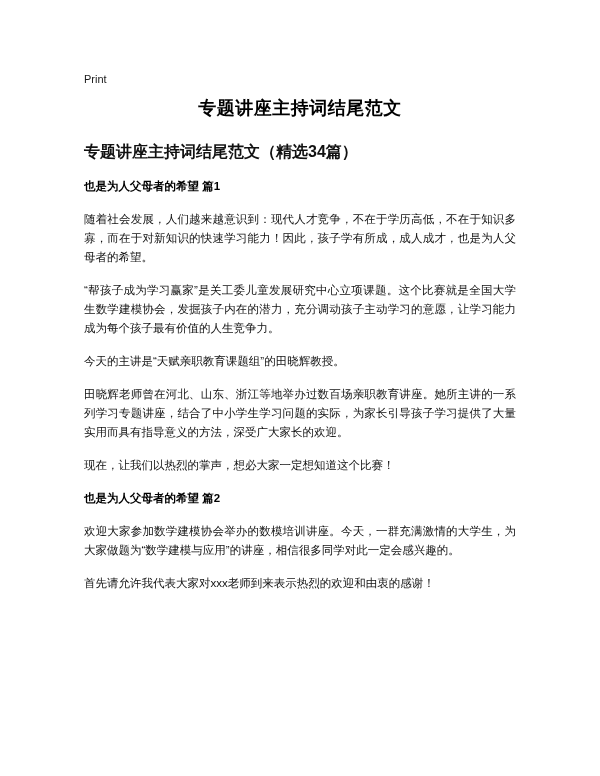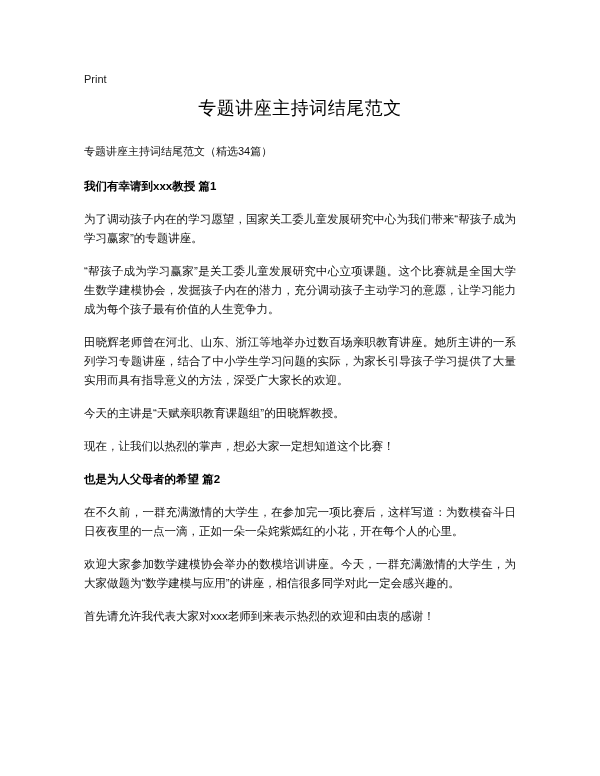--- a/index.html
+++ b/index.html
@@ -32,32 +32,33 @@
     text-decoration: none;
   }
   .doc {
     position: absolute;
     left: 84px;
     top: 96px;
     width: 432px;
   }
   .doc-title {
     font-size: 18px;
-    font-weight: normal;
+    font-weight: bold;
     text-align: center;
     letter-spacing: 0.5px;
     margin: 0 0 22px 0;
     line-height: 24px;
     color: #000;
   }
   .lead {
-    font-size: 11px;
+    font-size: 16px;
     line-height: 19px;
     margin: 0 0 16px 0;
     color: #111;
+    font-weight: bold;
   }
   .section-heading {
     font-size: 11.5px;
     font-weight: bold;
     line-height: 19px;
     margin: 0 0 14px 0;
     color: #000;
   }
   p.body-para {
     font-size: 11.5px;
@@ -78,30 +79,29 @@
 
   <a href="#" class="print-link">Print</a>
 
   <div class="doc">
 
     <h1 class="doc-title">专题讲座主持词结尾范文</h1>
 
     <p class="lead">专题讲座主持词结尾范文（精选34篇）</p>
 
     <div class="block">
-      <p class="section-heading">我们有幸请到xxx教授 篇1</p>
-      <p class="body-para">为了调动孩子内在的学习愿望，国家关工委儿童发展研究中心为我们带来“帮孩子成为学习赢家”的专题讲座。</p>
+      <p class="section-heading">也是为人父母者的希望 篇1</p>
+      <p class="body-para">随着社会发展，人们越来越意识到：现代人才竞争，不在于学历高低，不在于知识多寡，而在于对新知识的快速学习能力！因此，孩子学有所成，成人成才，也是为人父母者的希望。</p>
       <p class="body-para">“帮孩子成为学习赢家”是关工委儿童发展研究中心立项课题。这个比赛就是全国大学生数学建模协会，发掘孩子内在的潜力，充分调动孩子主动学习的意愿，让学习能力成为每个孩子最有价值的人生竞争力。</p>
+      <p class="body-para">今天的主讲是“天赋亲职教育课题组”的田晓辉教授。</p>
       <p class="body-para">田晓辉老师曾在河北、山东、浙江等地举办过数百场亲职教育讲座。她所主讲的一系列学习专题讲座，结合了中小学生学习问题的实际，为家长引导孩子学习提供了大量实用而具有指导意义的方法，深受广大家长的欢迎。</p>
-      <p class="body-para">今天的主讲是“天赋亲职教育课题组”的田晓辉教授。</p>
       <p class="body-para">现在，让我们以热烈的掌声，想必大家一定想知道这个比赛！</p>
     </div>
 
     <div class="block">
       <p class="section-heading">也是为人父母者的希望 篇2</p>
-      <p class="body-para">在不久前，一群充满激情的大学生，在参加完一项比赛后，这样写道：为数模奋斗日日夜夜里的一点一滴，正如一朵一朵姹紫嫣红的小花，开在每个人的心里。</p>
       <p class="body-para">欢迎大家参加数学建模协会举办的数模培训讲座。今天，一群充满激情的大学生，为大家做题为“数学建模与应用”的讲座，相信很多同学对此一定会感兴趣的。</p>
       <p class="body-para">首先请允许我代表大家对xxx老师到来表示热烈的欢迎和由衷的感谢！</p>
 
     </div>
 
   </div>
 </div>
 
 </body></html>

